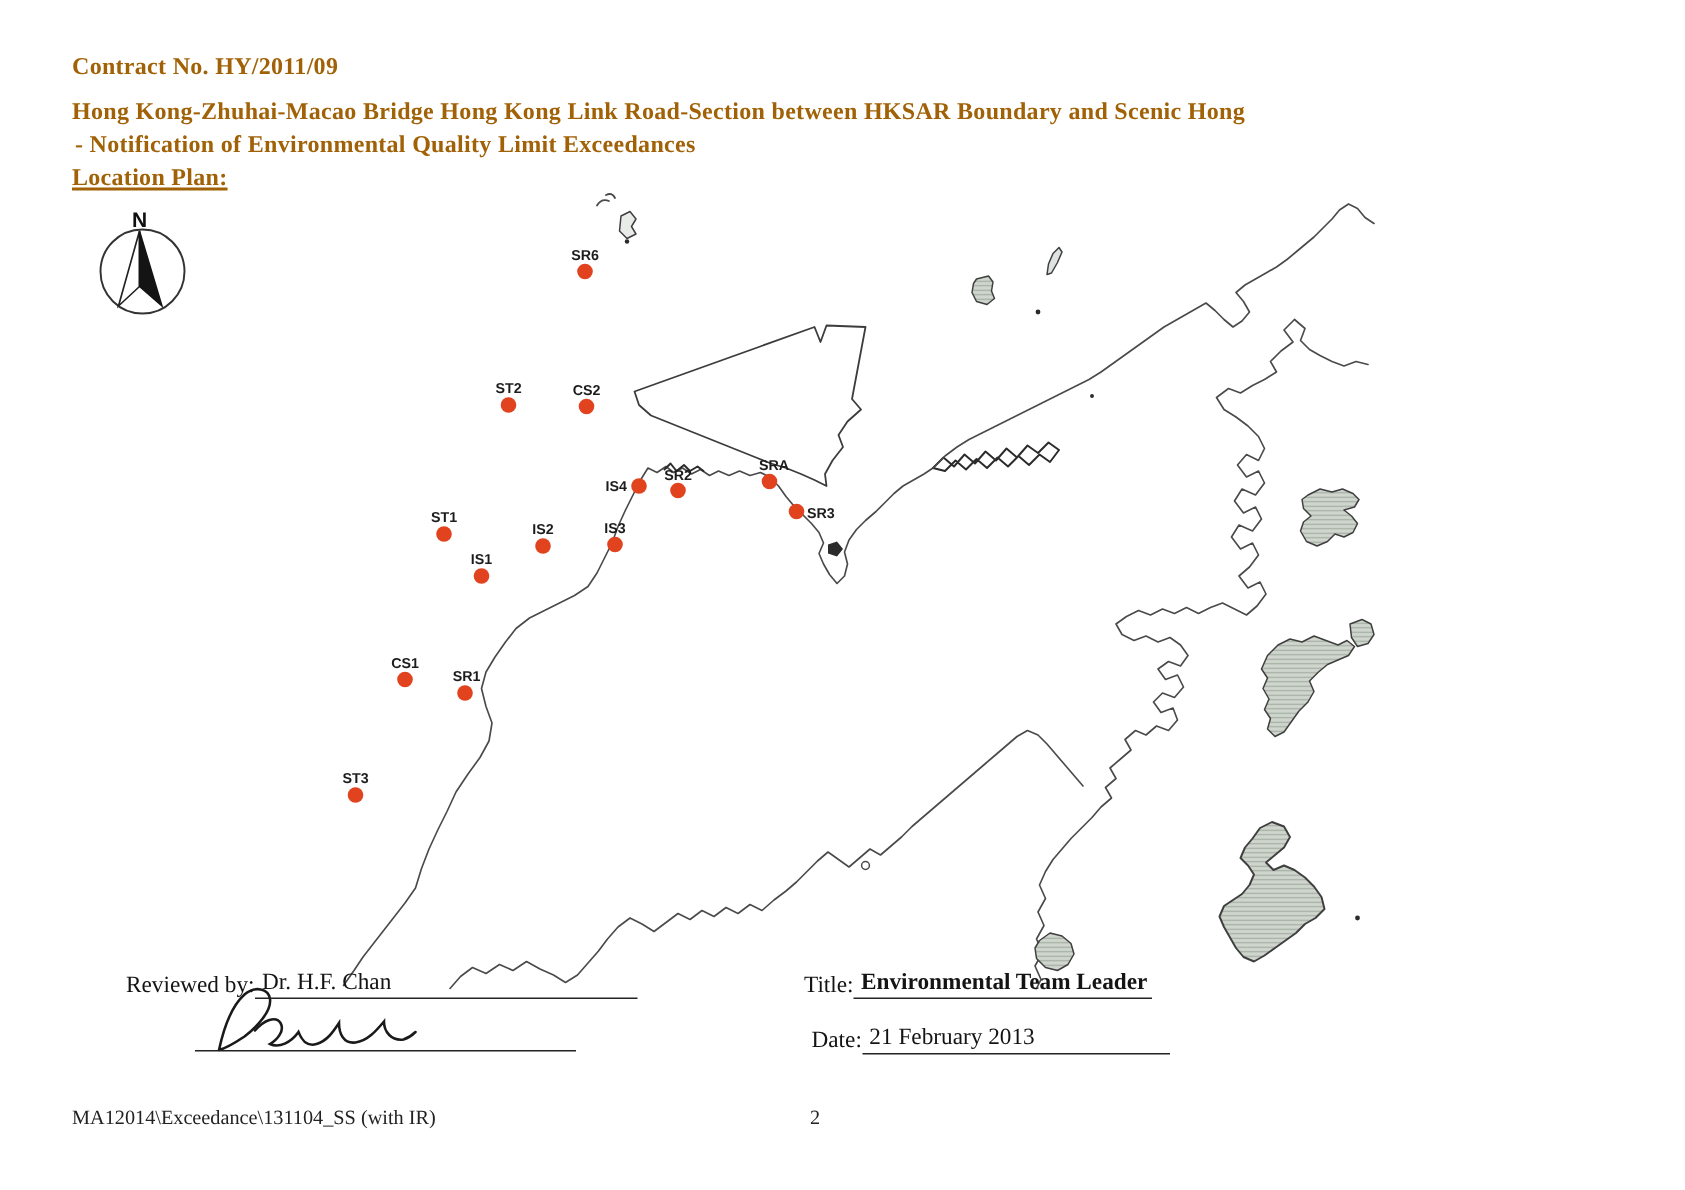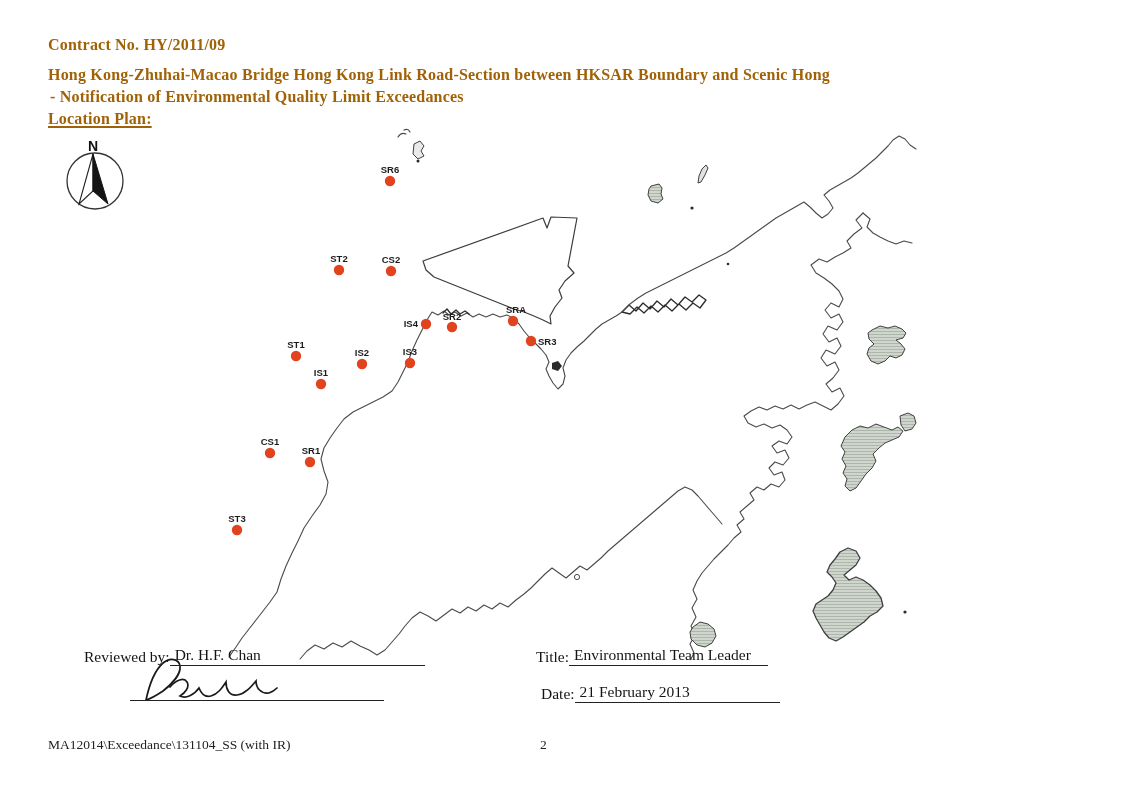--- a/index.html
+++ b/index.html
@@ -146,21 +146,21 @@
     <path d="M 170,687 C 176,680 184,677 187,682 C 190,687 185,693 180,696 C 186,699 194,695 199,688 C 201,693 204,698 211,696 C 218,694 222,688 226,682 C 226,689 229,696 237,695 C 245,694 251,687 256,681 C 256,688 261,694 269,693 C 272,692 275,690 277,688"></path>
   </g>
 </svg>
 
 <div class="abs sign-row" style="left:48px; top:646px;margin-left:36px;">
   <span>Reviewed by:</span><span class="uline" style="width:250px;">Dr. H.F. Chan</span>
 </div>
 <div class="sigline" style="left:130px; top:700px; width:254px;"></div>
 
 <div class="abs sign-row" style="left:536px; top:646px;">
-  <span>Title:</span><span class="uline" style="width:194px;">Environmental Team Leader</span>
+  <span>Title:</span><span class="uline" style="width:194px;font-weight:bold;">Environmental Team Leader</span>
 </div>
 
 <div class="abs sign-row" style="left:541px; top:683px;">
   <span>Date:</span><span class="uline" style="width:200px;">21 February 2013</span>
 </div>
 
 <div class="abs footer-text" style="left:48px; top:737px;text-align:center;">MA12014\Exceedance\131104_SS (with IR)</div>
 <div class="abs footer-text" style="left:540px; top:737px;">2</div>
 
 </body></html>

